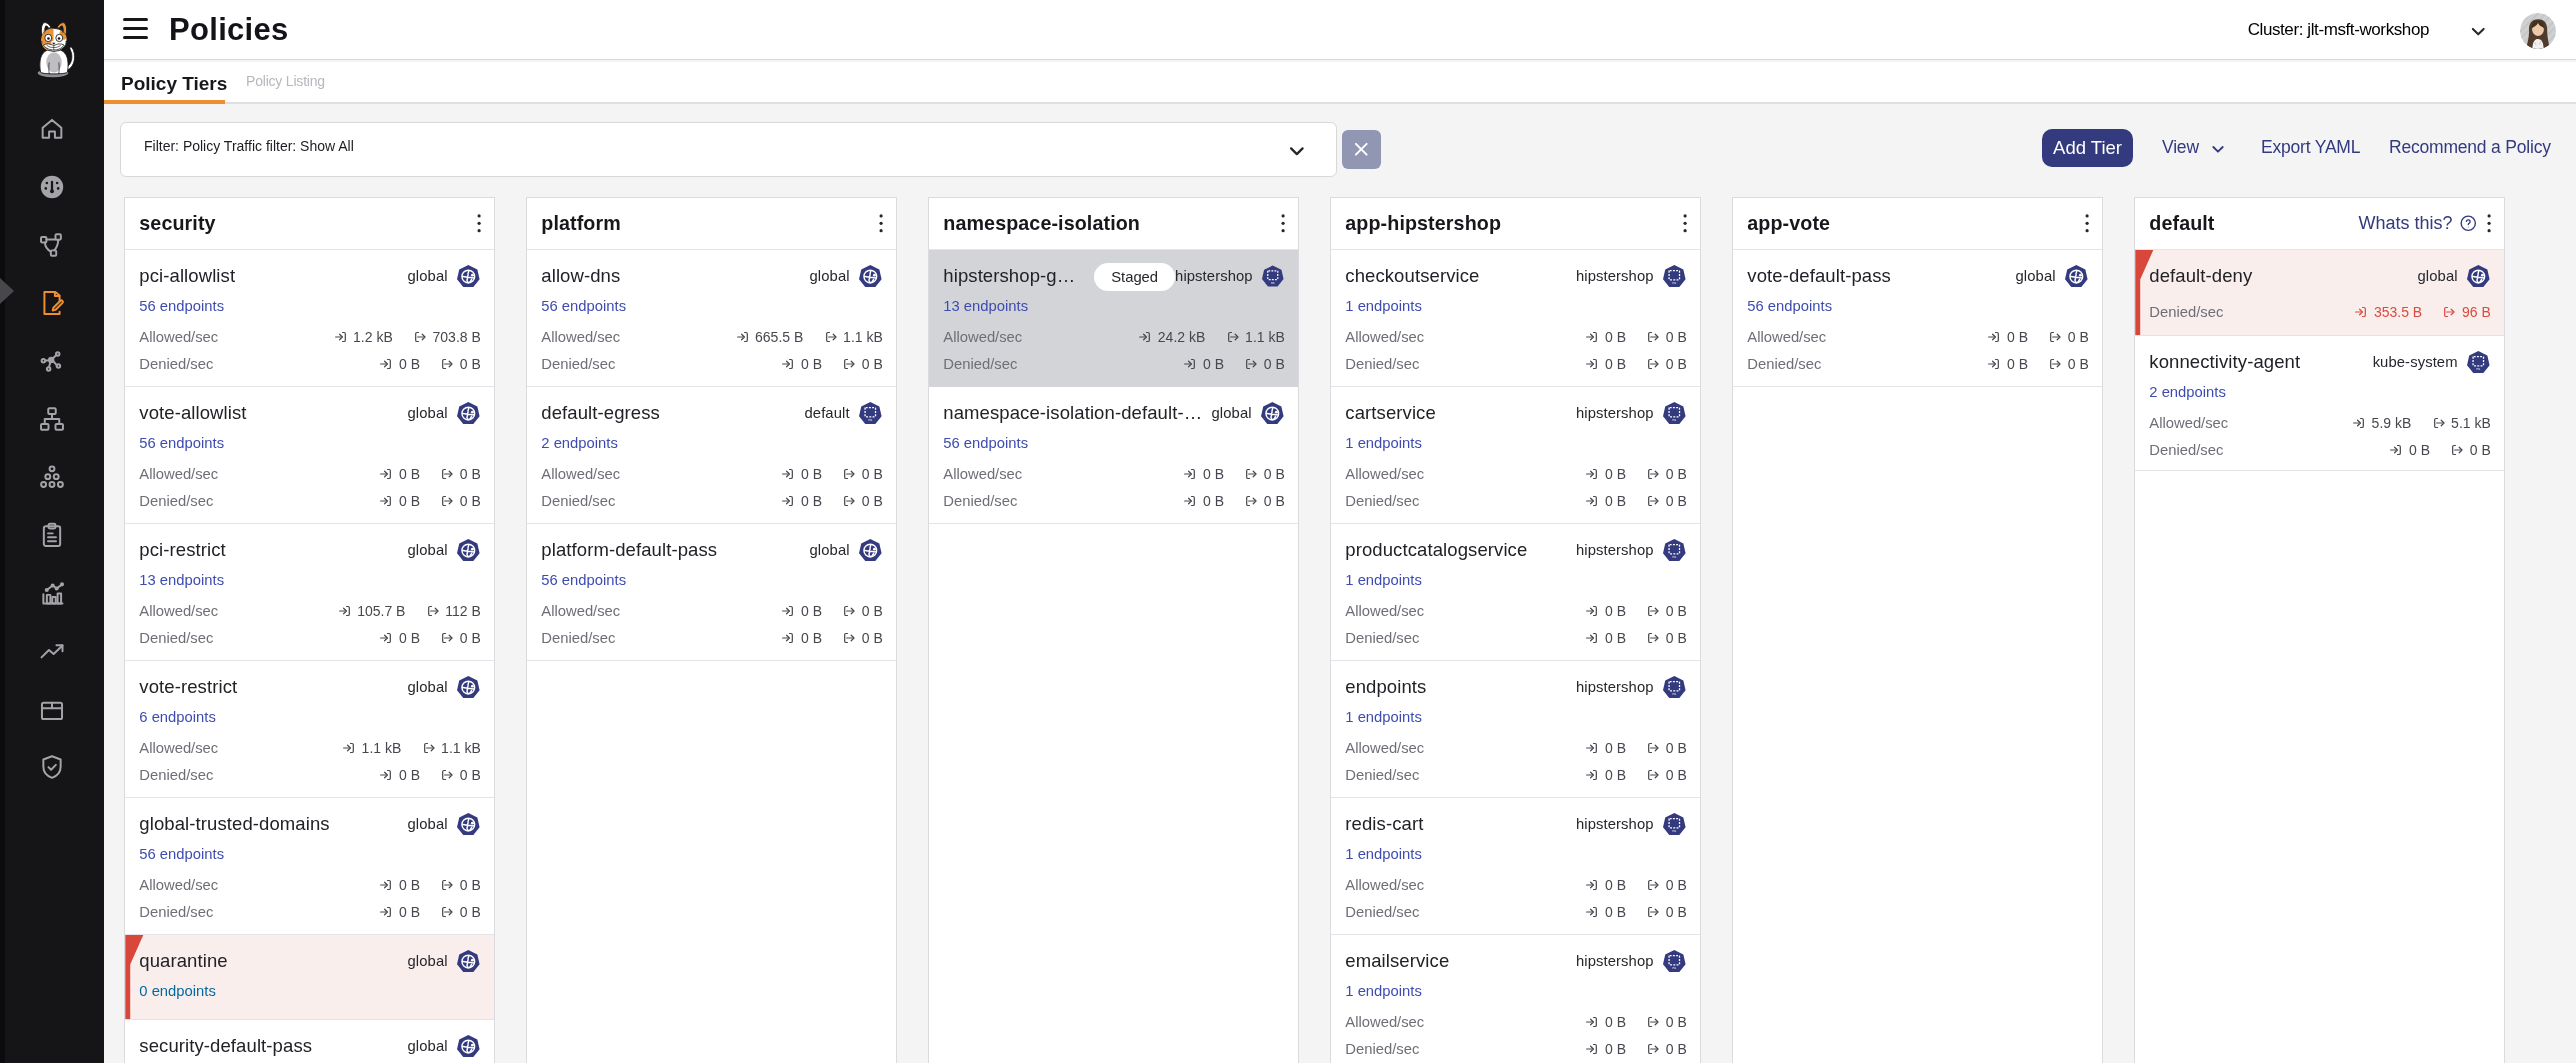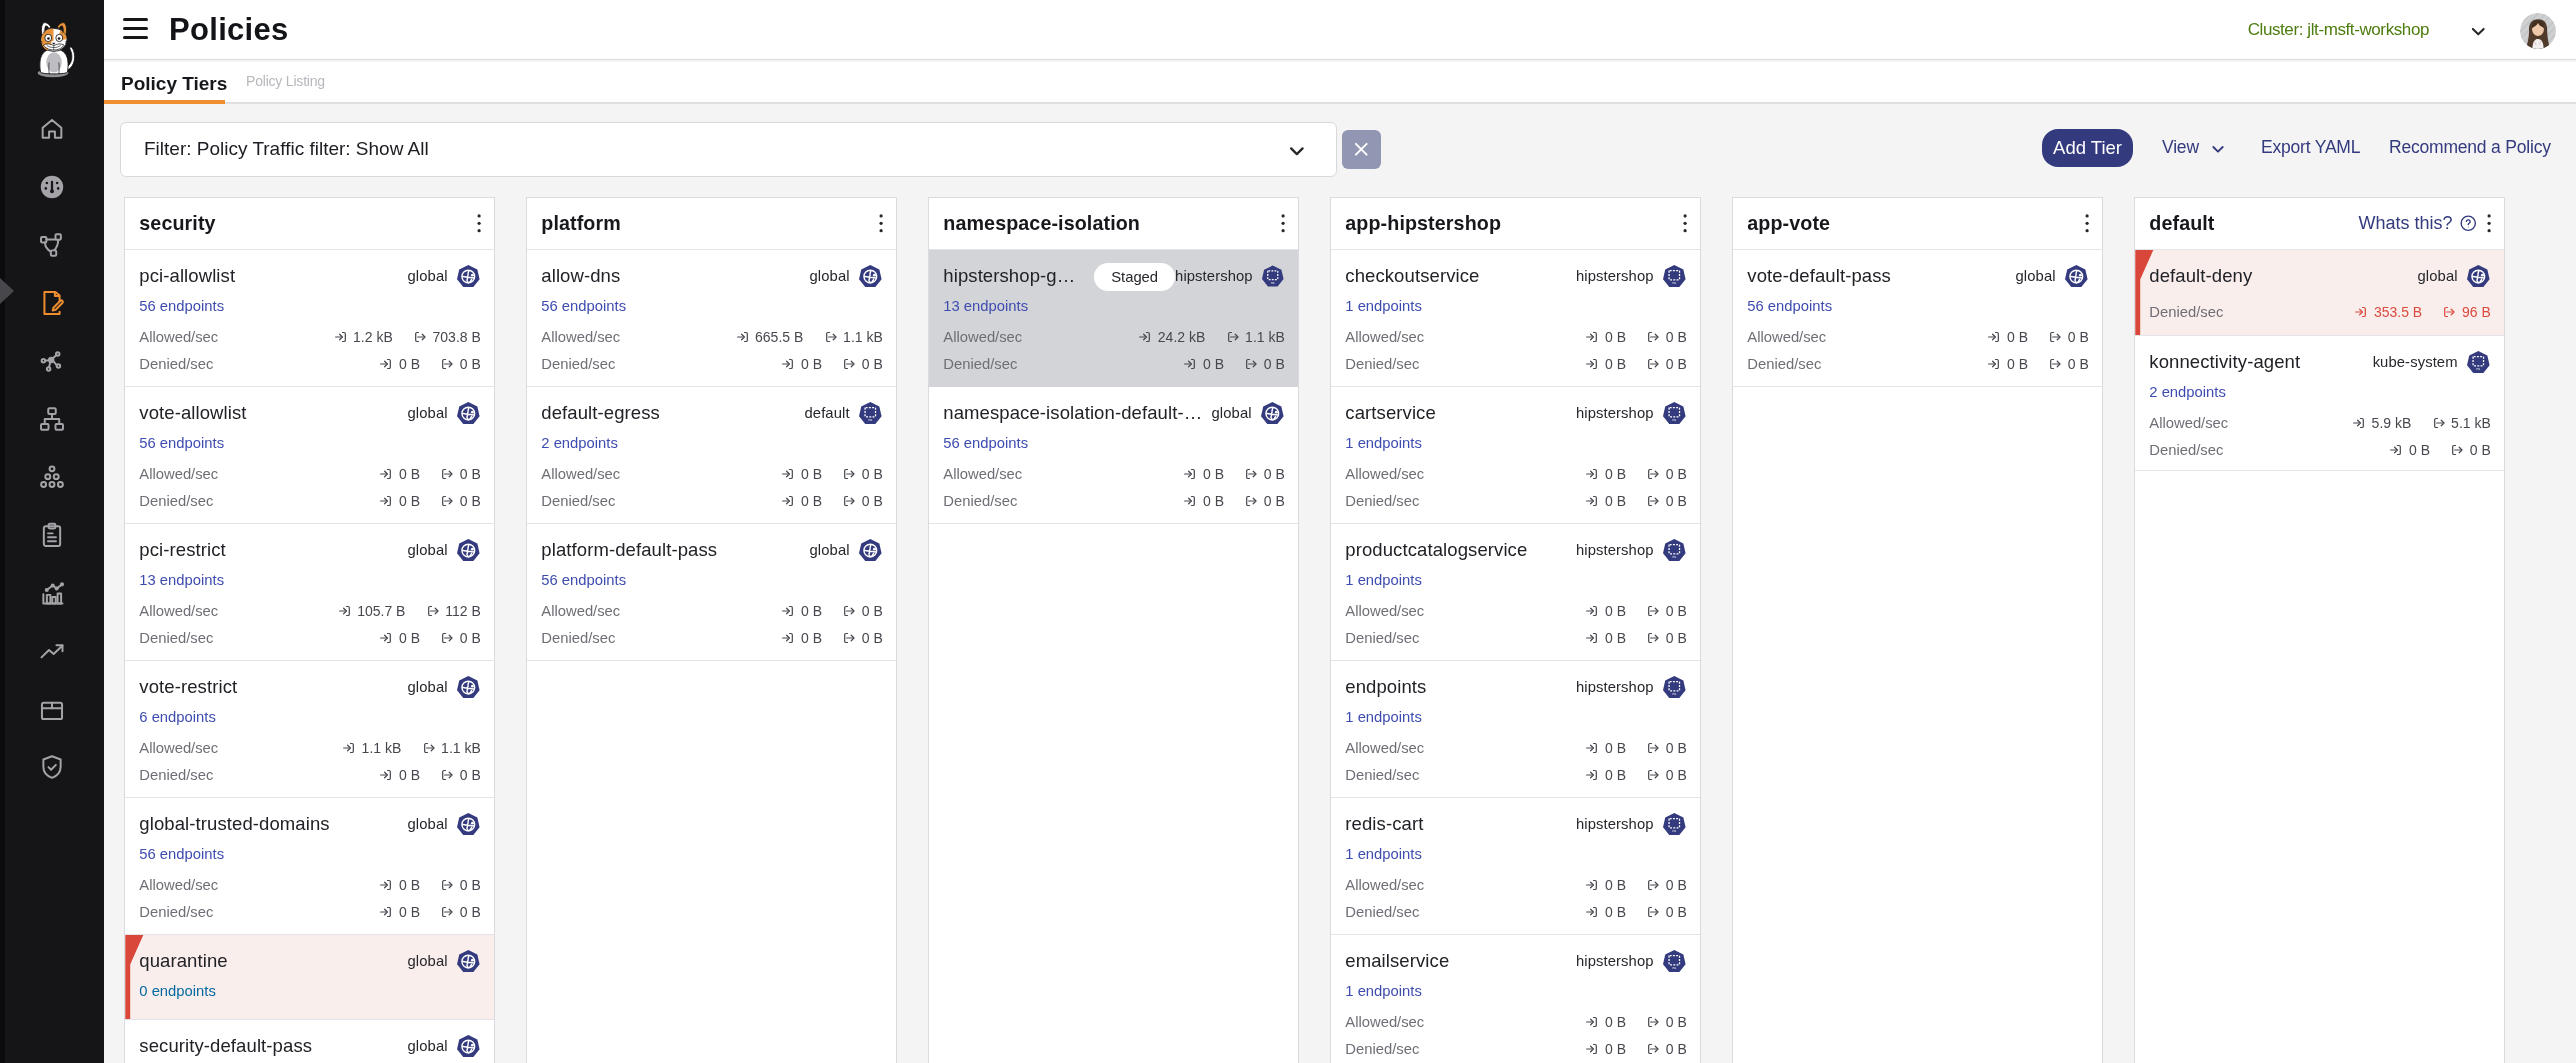--- a/index.html
+++ b/index.html
@@ -6,34 +6,34 @@
 .sidebar .edge{position:absolute;left:0;top:0;width:4.9px;height:100%;background:#0b0b0d}
 .cat{position:absolute;left:29px;top:18px}
 .snav{position:absolute;left:0;top:100px;width:104px}
 .sit{height:58px;display:flex;align-items:center;justify-content:center}
 .wedge{position:absolute;left:0;top:278px;width:0;height:0;border-left:14.8px solid #48484c;border-top:13px solid transparent;border-bottom:13px solid transparent}
 .main{position:absolute;left:104px;top:0;width:2472px;height:1036px}
 .header{position:absolute;left:0;top:0;width:100%;height:60px;background:#fff;border-bottom:1.8px solid #d9d9dc}
 .burger{position:absolute;left:19px;top:18px;width:25px}
 .burger div{height:3.1px;background:#17171a;border-radius:1.8px;margin-bottom:5.8px}
 .h1{position:absolute;left:65px;top:11.7px;font-size:31px;font-weight:800;color:#131418;letter-spacing:0.3px}
-.cluster{position:absolute;right:147px;top:19.7px;font-size:17px;font-weight:500;color:#4d7c0f;letter-spacing:-0.4px}
+.cluster{position:absolute;right:147px;top:19.7px;font-size:17px;font-weight:500;color:#000000;letter-spacing:-0.4px}
 .cchev{position:absolute;right:89px;top:22px}
 .avatar{position:absolute;right:20.3px;top:13px;width:36px;height:36px;border-radius:50%;overflow:hidden}
 .tabbar{position:absolute;left:0;top:62px;width:100%;height:42px;background:#fff}
 .tabtrack{position:absolute;left:0;bottom:0;width:100%;height:2.5px;background:#dfdfe2}
 .tab1{position:absolute;left:17px;top:11px;font-size:19px;font-weight:700;color:#17181c}
 .tab2{position:absolute;left:142px;top:11px;font-size:14px;font-weight:400;color:#b7b7bd;letter-spacing:-0.2px}
 .tabul{position:absolute;left:0;bottom:-1.2px;width:121px;height:4.9px;background:#ef8e2e}
 .content{position:absolute;left:0;top:104px;width:100%;height:960px;background:#f4f4f5;overflow:hidden}
 .filter{position:absolute;left:16px;top:18px;width:1217px;height:55px;background:#fff;border:1.2px solid #d8d8db;border-radius:6.2px}
-.filter .ft{position:absolute;left:23px;top:14.8px;font-size:19px;color:#1c1d22;font-weight:500}
+.filter .ft{position:absolute;left:23px;top:14.8px;font-size:14px;color:#1c1d22;font-weight:500}
 .fchev{position:absolute;right:29.6px;top:18px}
 .xbtn{position:absolute;left:1238px;top:26px;width:39px;height:39px;background:#9196b2;border-radius:6.2px;display:flex;align-items:center;justify-content:center}
-.addtier{position:absolute;left:1938px;top:25px;width:91px;height:38px;background:#333a7d;border-radius:16px;color:#fff;font-size:18.5px;font-weight:500;display:flex;align-items:center;justify-content:center}
+.addtier{position:absolute;left:1938px;top:25px;width:91px;height:38px;background:#333a7d;border-radius:10px;color:#fff;font-size:18.5px;font-weight:500;display:flex;align-items:center;justify-content:center}
 .tlink{position:absolute;top:33px;font-size:17.5px;font-weight:500;color:#333a7d;letter-spacing:-0.2px}
 .cols{position:absolute;left:20.3px;top:93px;display:flex;gap:31px}
 .tier{width:371px;background:#fff;border:1.2px solid #dbdbdf;border-bottom:none}
 .thead{height:52px;display:flex;align-items:center;padding:0 12.3px 0 14px;border-bottom:1.2px solid #e4e4e8}
 .ttitle{font-size:19.7px;font-weight:700;color:#17181c;letter-spacing:0.1px}
 .spacer{flex:1}
 .whats{font-size:18px;font-weight:500;color:#333a7d}
 .pcard{position:relative;height:137px;padding:14.8px 13.5px 0 14px;border-bottom:1.2px solid #e4e4e8}
 .pcard.short{height:85px}
 .pcard.deny{height:86px;background:#faeeec}

